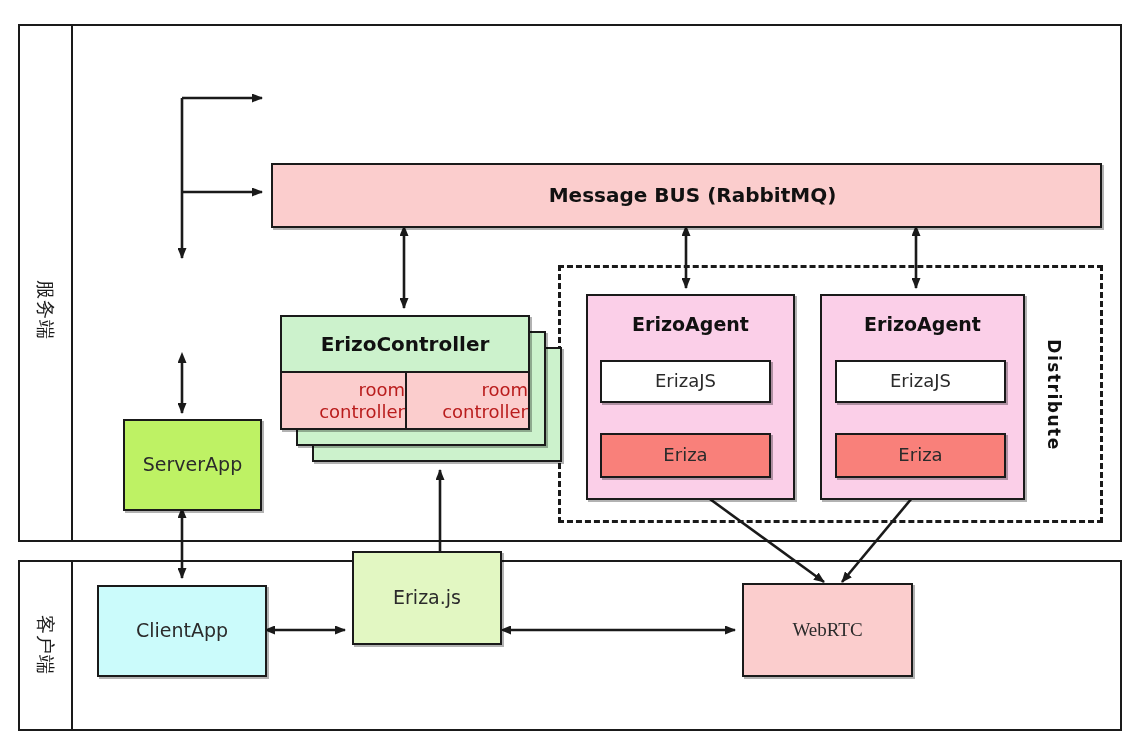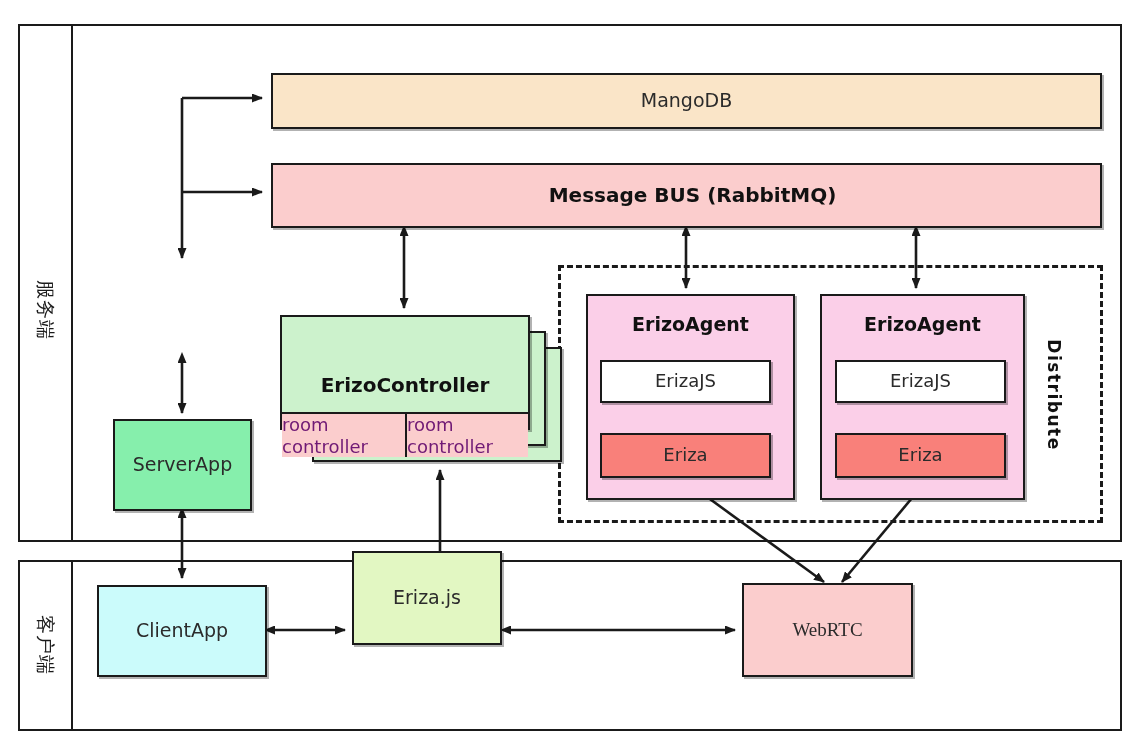--- a/index.html
+++ b/index.html
@@ -95,34 +95,33 @@
   }
   .ec-title {
     flex: 0 0 54px;
     display: flex;
     align-items: center;
     justify-content: center;
     font-size: 20px;
     font-weight: bold;
     color: #111111;
     border-bottom: 2px solid #1a1a1a;
-    margin-top: 41px;
   }
   .ec-rooms {
     flex: 1 1 auto;
     display: flex;
   }
   .room-cell {
     flex: 1 1 50%;
     display: flex;
     align-items: center;
     justify-content: center;
-    text-align: left;
+    text-align: right;
     font-size: 18px;
-    color: #701a75;
+    color: #b91c1c;
     line-height: 1.2;
     box-sizing: border-box;
   }
   .room-cell + .room-cell {
     border-left: 2px solid #1a1a1a;
   }
   svg.wires {
     position: absolute;
     left: 0;
     top: 0;
@@ -183,30 +182,27 @@
 
     <path d="M274,630 L345,630" stroke="#1a1a1a" stroke-width="2.6" fill="none" marker-end="url(#ah)" marker-start="url(#ah-start)"></path>
 
     <path d="M510,630 L735,630" stroke="#1a1a1a" stroke-width="2.6" fill="none" marker-end="url(#ah)" marker-start="url(#ah-start)"></path>
 
     <path d="M692,486 L824,582" stroke="#1a1a1a" stroke-width="2.6" fill="none" marker-end="url(#ah)" marker-start="url(#ah-start)"></path>
 
     <path d="M922,486 L842,582" stroke="#1a1a1a" stroke-width="2.6" fill="none" marker-end="url(#ah)" marker-start="url(#ah-start)"></path>
   </svg>
 
-  <div class="node" style="left:271px; top:73px; width:831px; height:56px; background:#fae5c8;">
-    <span>MangoDB</span>
-  </div>
 
   <div class="node bold" style="left:271px; top:163px; width:831px; height:65px; background:#fbcdcd; font-size:20px;padding-left:12px;">
     <span>Message BUS (RabbitMQ)</span>
   </div>
 
 
-  <div class="node" style="left:113px; top:419px; width:139px; height:92px; background:#86efac;align-items:center;">
+  <div class="node" style="left:123px; top:419px; width:139px; height:92px; background:#bef264;align-items:center;">
     <span>ServerApp</span>
   </div>
 
   <div class="stack-card" style="left:312px; top:347px; width:250px; height:115px; background:#ccf2cc;"></div>
   <div class="stack-card" style="left:296px; top:331px; width:250px; height:115px; background:#ccf2cc;"></div>
 
   <div class="ec-front" style="left:280px; top:315px; width:250px; height:115px; background:#ccf2cc;">
     <div class="ec-title">ErizoController</div>
     <div class="ec-rooms">
       <div class="room-cell" style="background:#fbcdcd;">

